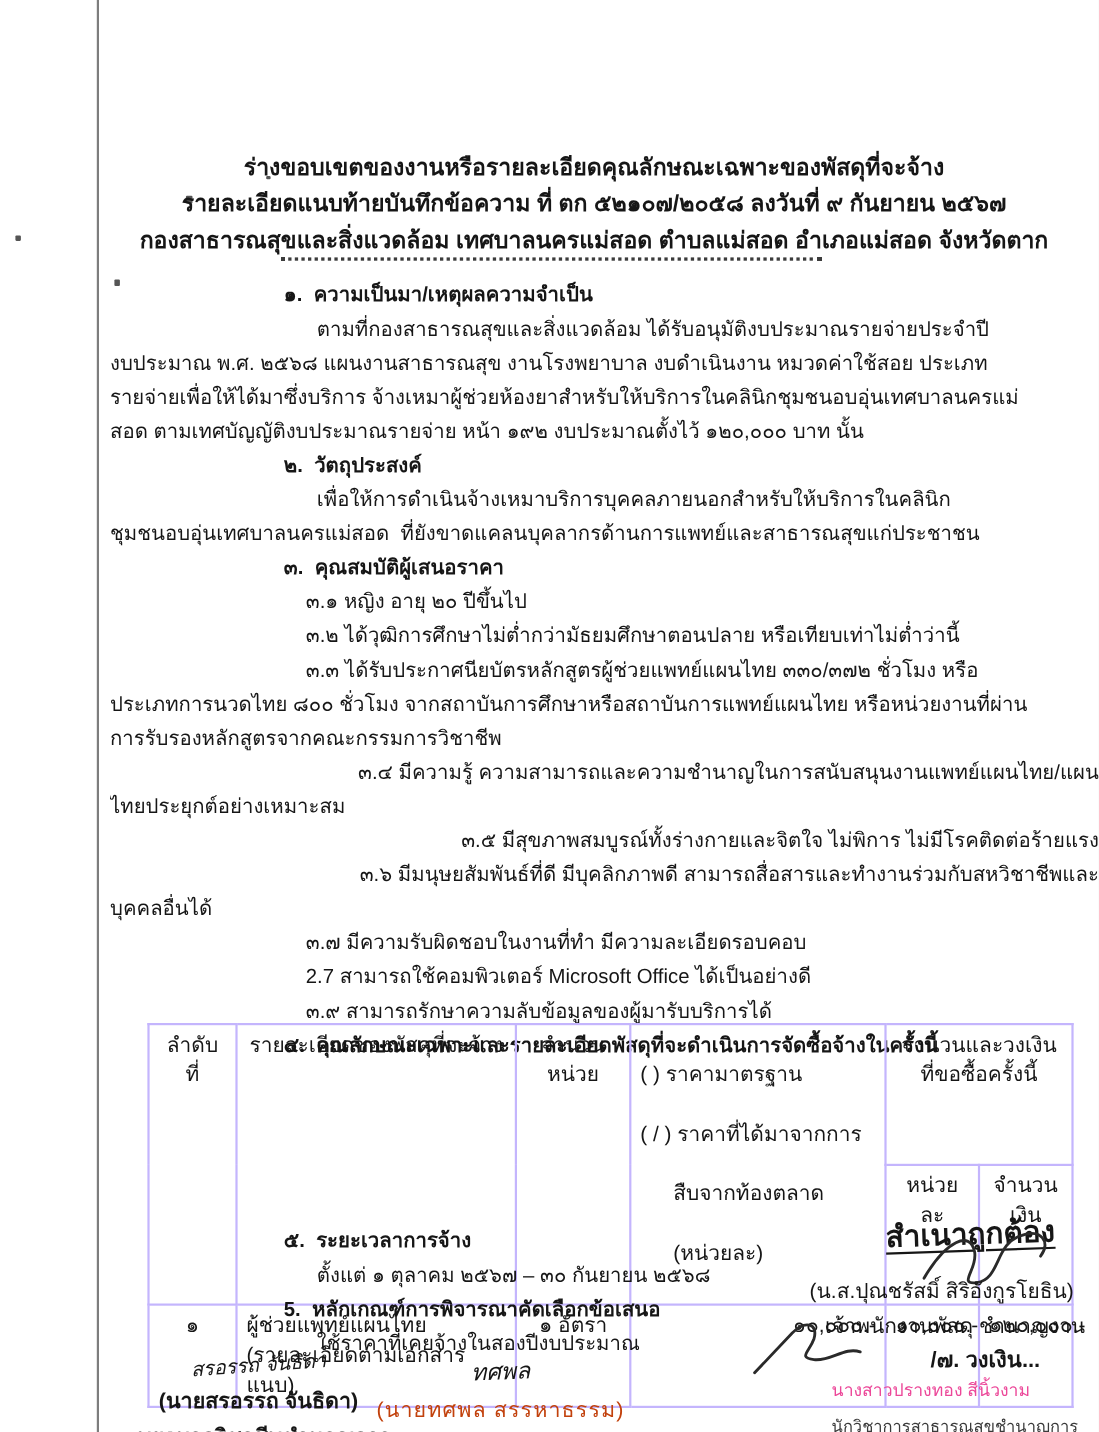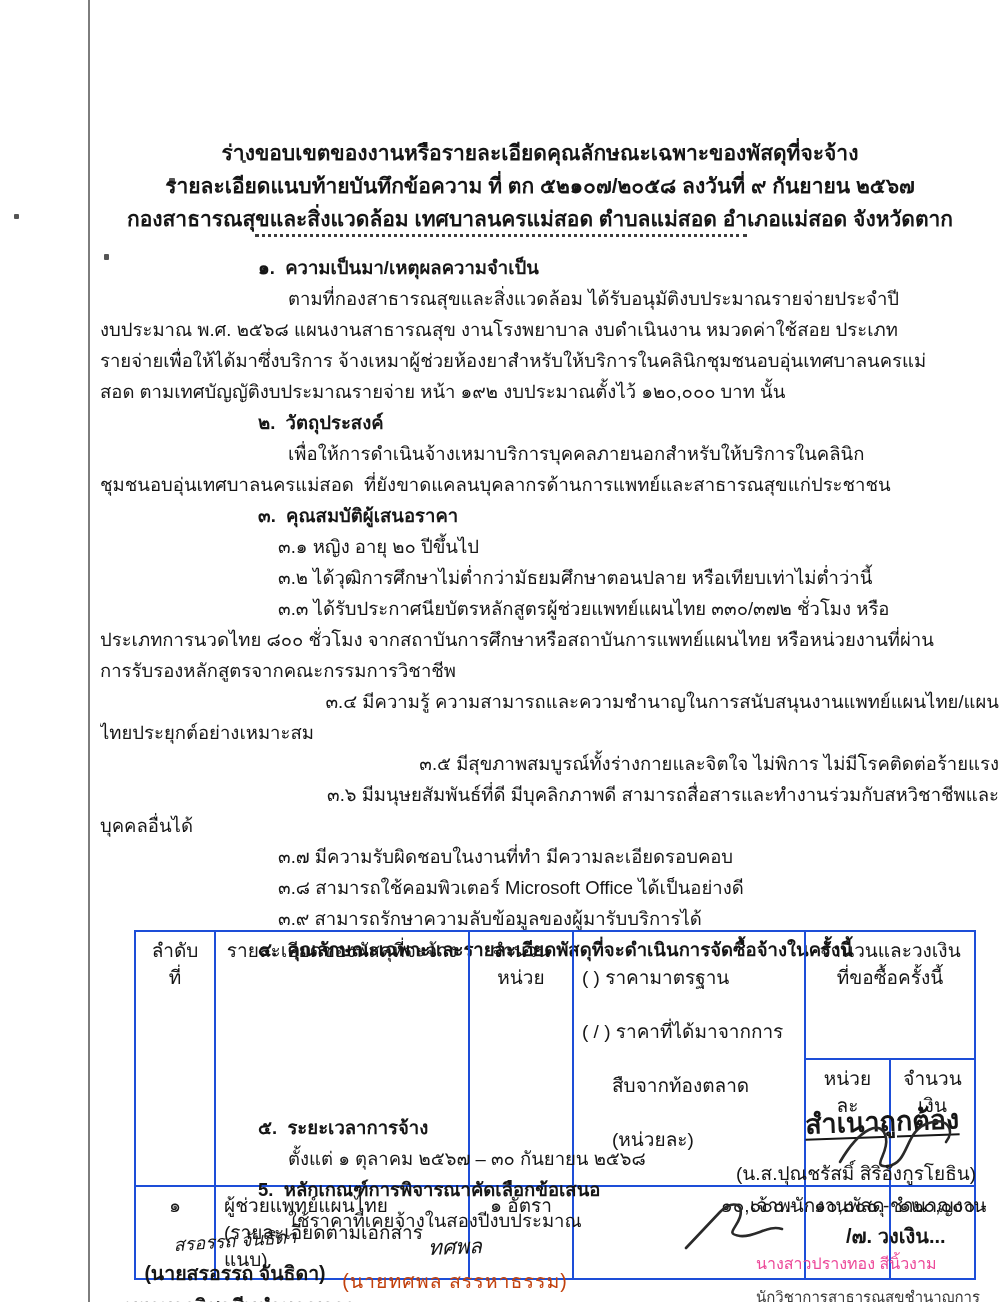--- a/index.html
+++ b/index.html
@@ -19,21 +19,21 @@
   .ln.head{font-weight:700;padding-left:158px;}
   .ln.p1{padding-left:188px;}
   .ln.p2{padding-left:178px;}
   .ln.p2b{padding-left:200px;text-align:right;}
   .ln.flush{padding-left:0;}
   table.spec{
     position:absolute;top:930px;left:134px;width:842px;
     border-collapse:collapse;table-layout:fixed;font-size:19px;
   }
   table.spec th,table.spec td{
-    border:2px solid #1d4ed8;vertical-align:top;padding:5px 8px;
+    border:2px solid #c4b5fd;vertical-align:top;padding:5px 8px;
     font-weight:400;white-space:pre-line;line-height:27px;margin-left:20px;
   }
   tr.hr1{height:56px;} tr.hr2{height:52px;} tr.dr{height:70px;}
   th.c1,td.c1{width:62px;text-align:center;}
   th.c2{width:236px;text-align:center;}
   th.c3,td.c3{width:86px;text-align:center;}
   th.c4{width:214px;text-align:left;}
   th.c5,th.c6{text-align:center;vertical-align:middle;}
   th.c5{width:117px;} th.c6{width:107px;}
   th.cg{text-align:center;vertical-align:middle;}
@@ -96,21 +96,21 @@
     <div class="ln p2">๓.๒ ได้วุฒิการศึกษาไม่ต่ำกว่ามัธยมศึกษาตอนปลาย หรือเทียบเท่าไม่ต่ำว่านี้</div>
     <div class="ln p2">๓.๓ ได้รับประกาศนียบัตรหลักสูตรผู้ช่วยแพทย์แผนไทย ๓๓๐/๓๗๒ ชั่วโมง หรือ</div>
     <div class="ln flush">ประเภทการนวดไทย ๘๐๐ ชั่วโมง จากสถาบันการศึกษาหรือสถาบันการแพทย์แผนไทย หรือหน่วยงานที่ผ่าน</div>
     <div class="ln flush">การรับรองหลักสูตรจากคณะกรรมการวิชาชีพ</div>
     <div class="ln p2b">๓.๔ มีความรู้ ความสามารถและความชำนาญในการสนับสนุนงานแพทย์แผนไทย/แผน</div>
     <div class="ln flush">ไทยประยุกต์อย่างเหมาะสม</div>
     <div class="ln p2b">๓.๕ มีสุขภาพสมบูรณ์ทั้งร่างกายและจิตใจ ไม่พิการ ไม่มีโรคติดต่อร้ายแรง</div>
     <div class="ln p2b">๓.๖ มีมนุษยสัมพันธ์ที่ดี มีบุคลิกภาพดี สามารถสื่อสารและทำงานร่วมกับสหวิชาชีพและ</div>
     <div class="ln flush">บุคคลอื่นได้</div>
     <div class="ln p2">๓.๗ มีความรับผิดชอบในงานที่ทำ มีความละเอียดรอบคอบ</div>
-    <div class="ln p2">๓.๘ สามารถใช้คอมพิวเตอร์ Microsoft Office ได้เป็นอย่างดี</div>
+    <div class="ln p2">2.7 สามารถใช้คอมพิวเตอร์ Microsoft Office ได้เป็นอย่างดี</div>
     <div class="ln p2">๓.๙ สามารถรักษาความลับข้อมูลของผู้มารับบริการได้</div>
     <div class="ln head">๔.  คุณลักษณะเฉพาะและรายละเอียดพัสดุที่จะดำเนินการจัดซื้อจ้างในครั้งนี้</div>
   </div>
 
   <table class="spec">
     <tbody>
         <tr class="hr1">
       <th class="c1" rowspan="2">ลำดับ
 ที่</th>
       <th class="c2" rowspan="2">รายละเอียดของพัสดุที่จะจ้าง</th>

